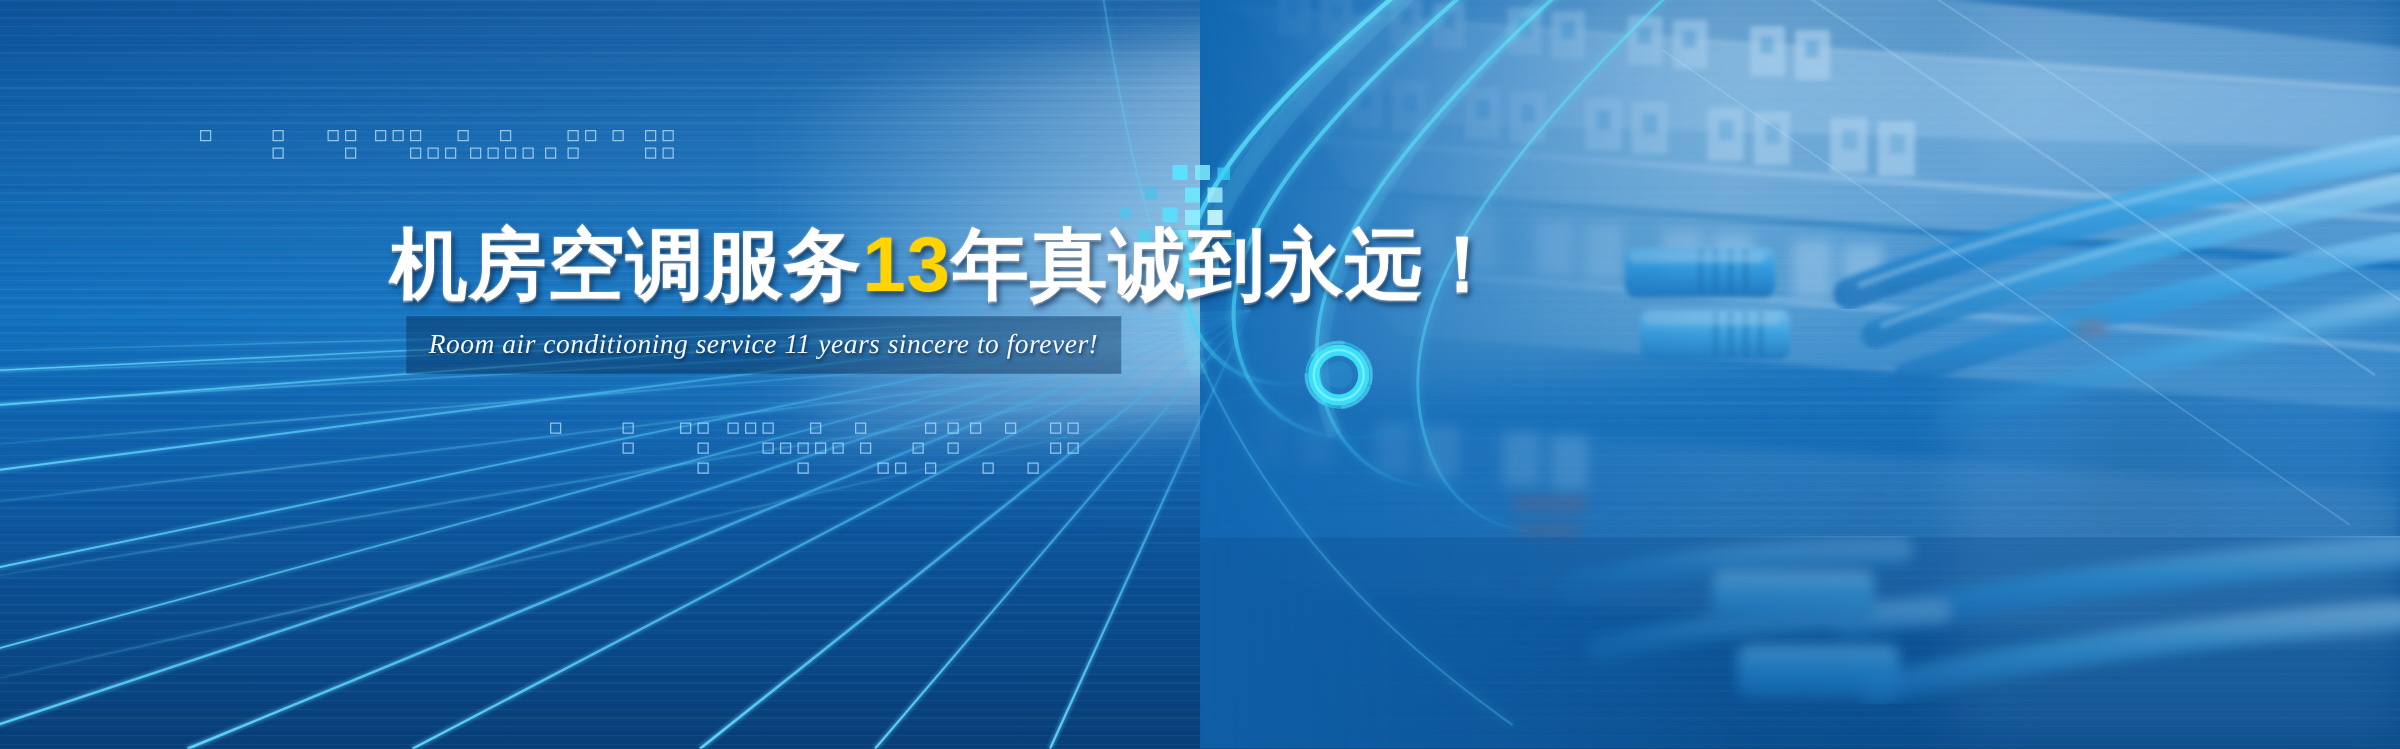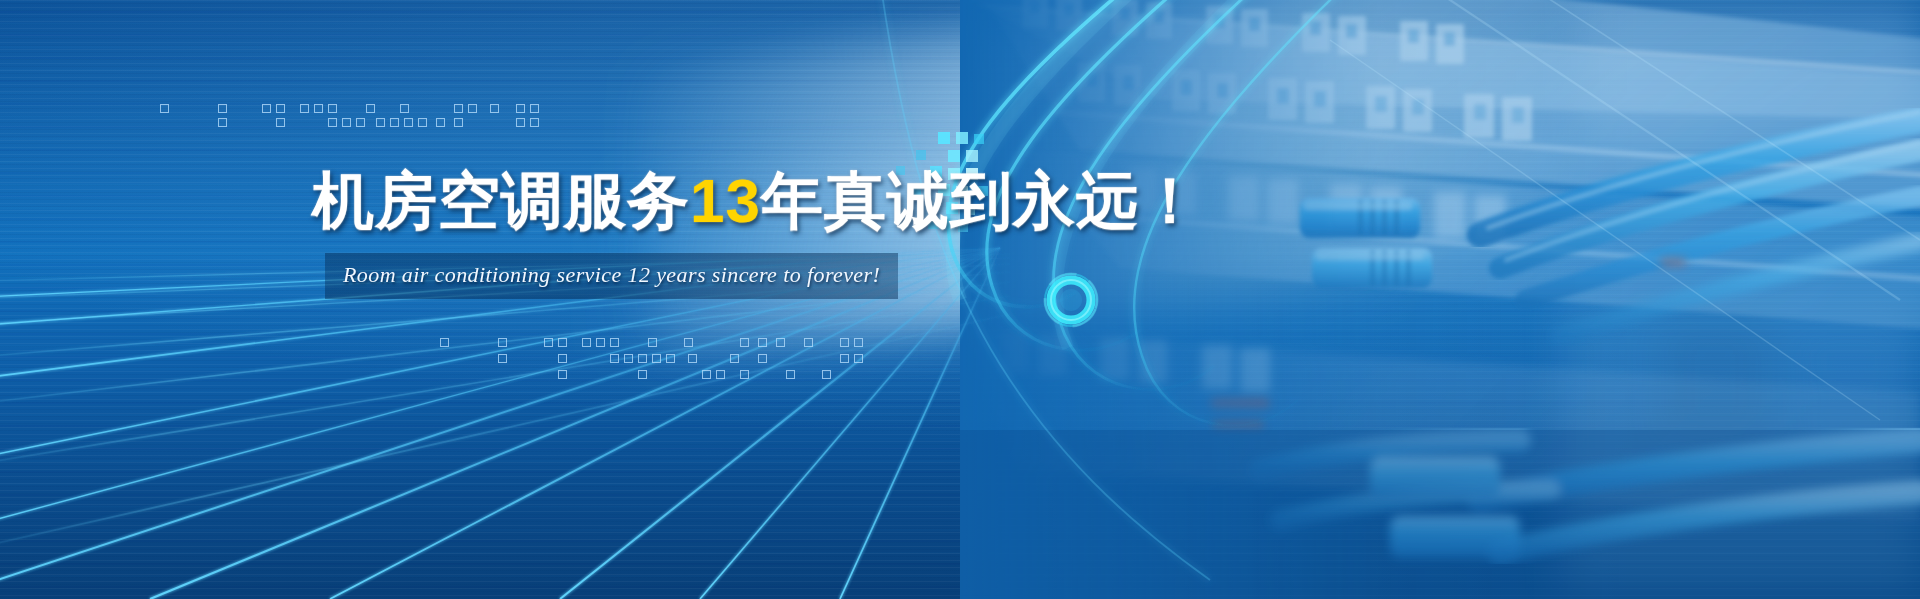--- a/index.html
+++ b/index.html
@@ -57,21 +57,21 @@
 
   
   .grid-svg{position:absolute; left:0; top:0; width:1920px; height:599px;}
 
   
   .photo{position:absolute; right:0; top:0; width:960px; height:599px; overflow:hidden;}
 
   
   .headline{
     position:absolute;
-    left:312px; top:168px;
+    left:312px; top:180px;
     font-size:62px;
     font-weight:bold;
     line-height:1.05;
     color:#ffffff;
     letter-spacing:1px;
     white-space:nowrap;
     text-shadow:
       0 0 2px rgba(255,255,255,.55),
       2px 3px 5px rgba(2,30,64,.72),
       0 1px 0 rgba(255,255,255,.45);
@@ -524,16 +524,16 @@
     <span style="left:414px; top:6px;"></span>
     <span style="left:400px; top:22px;"></span>
     <span style="left:414px; top:22px;"></span>
   </div>
 
   <div class="headline">
     <span>机房空调服务</span><span class="hl-num">13</span><span>年真诚到永远！</span>
   </div>
 
   <div class="sub-wrap">
-    <div class="subtitle">Room air conditioning service 12 years sincere to forever!</div>
+    <div class="subtitle">Room air conditioning service 11 years sincere to forever!</div>
   </div>
 
 </div>
 
 </body></html>

